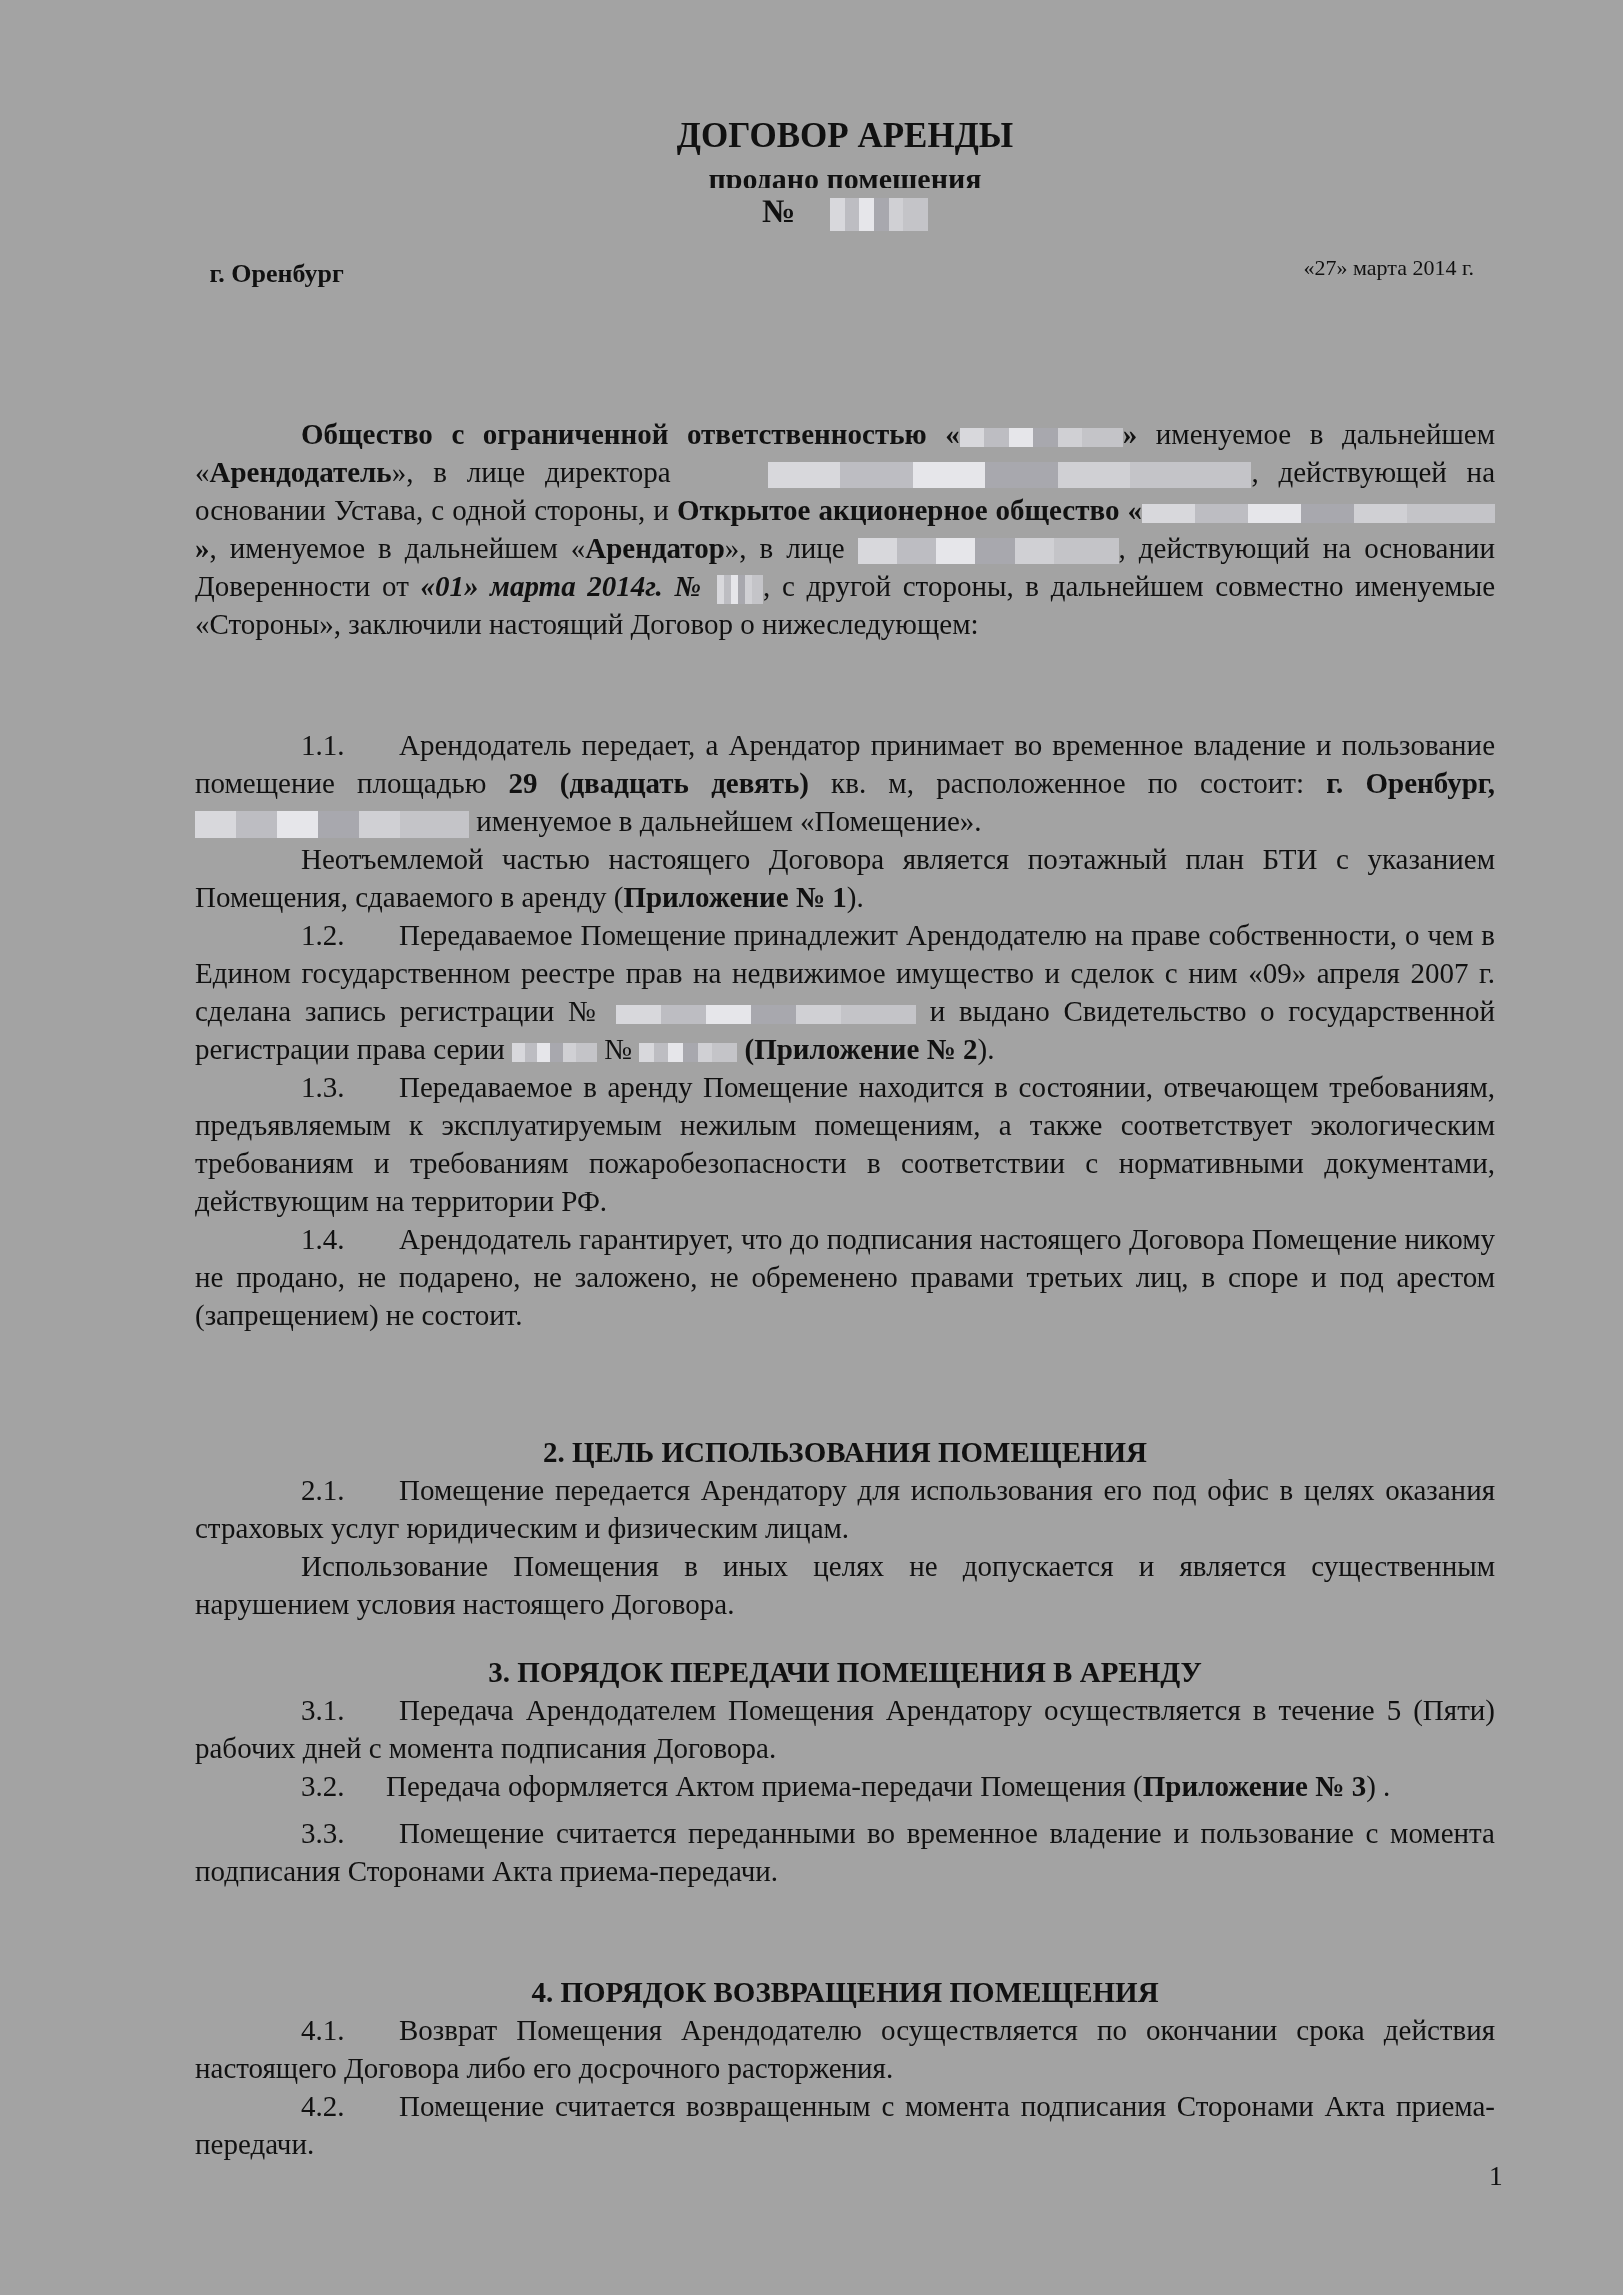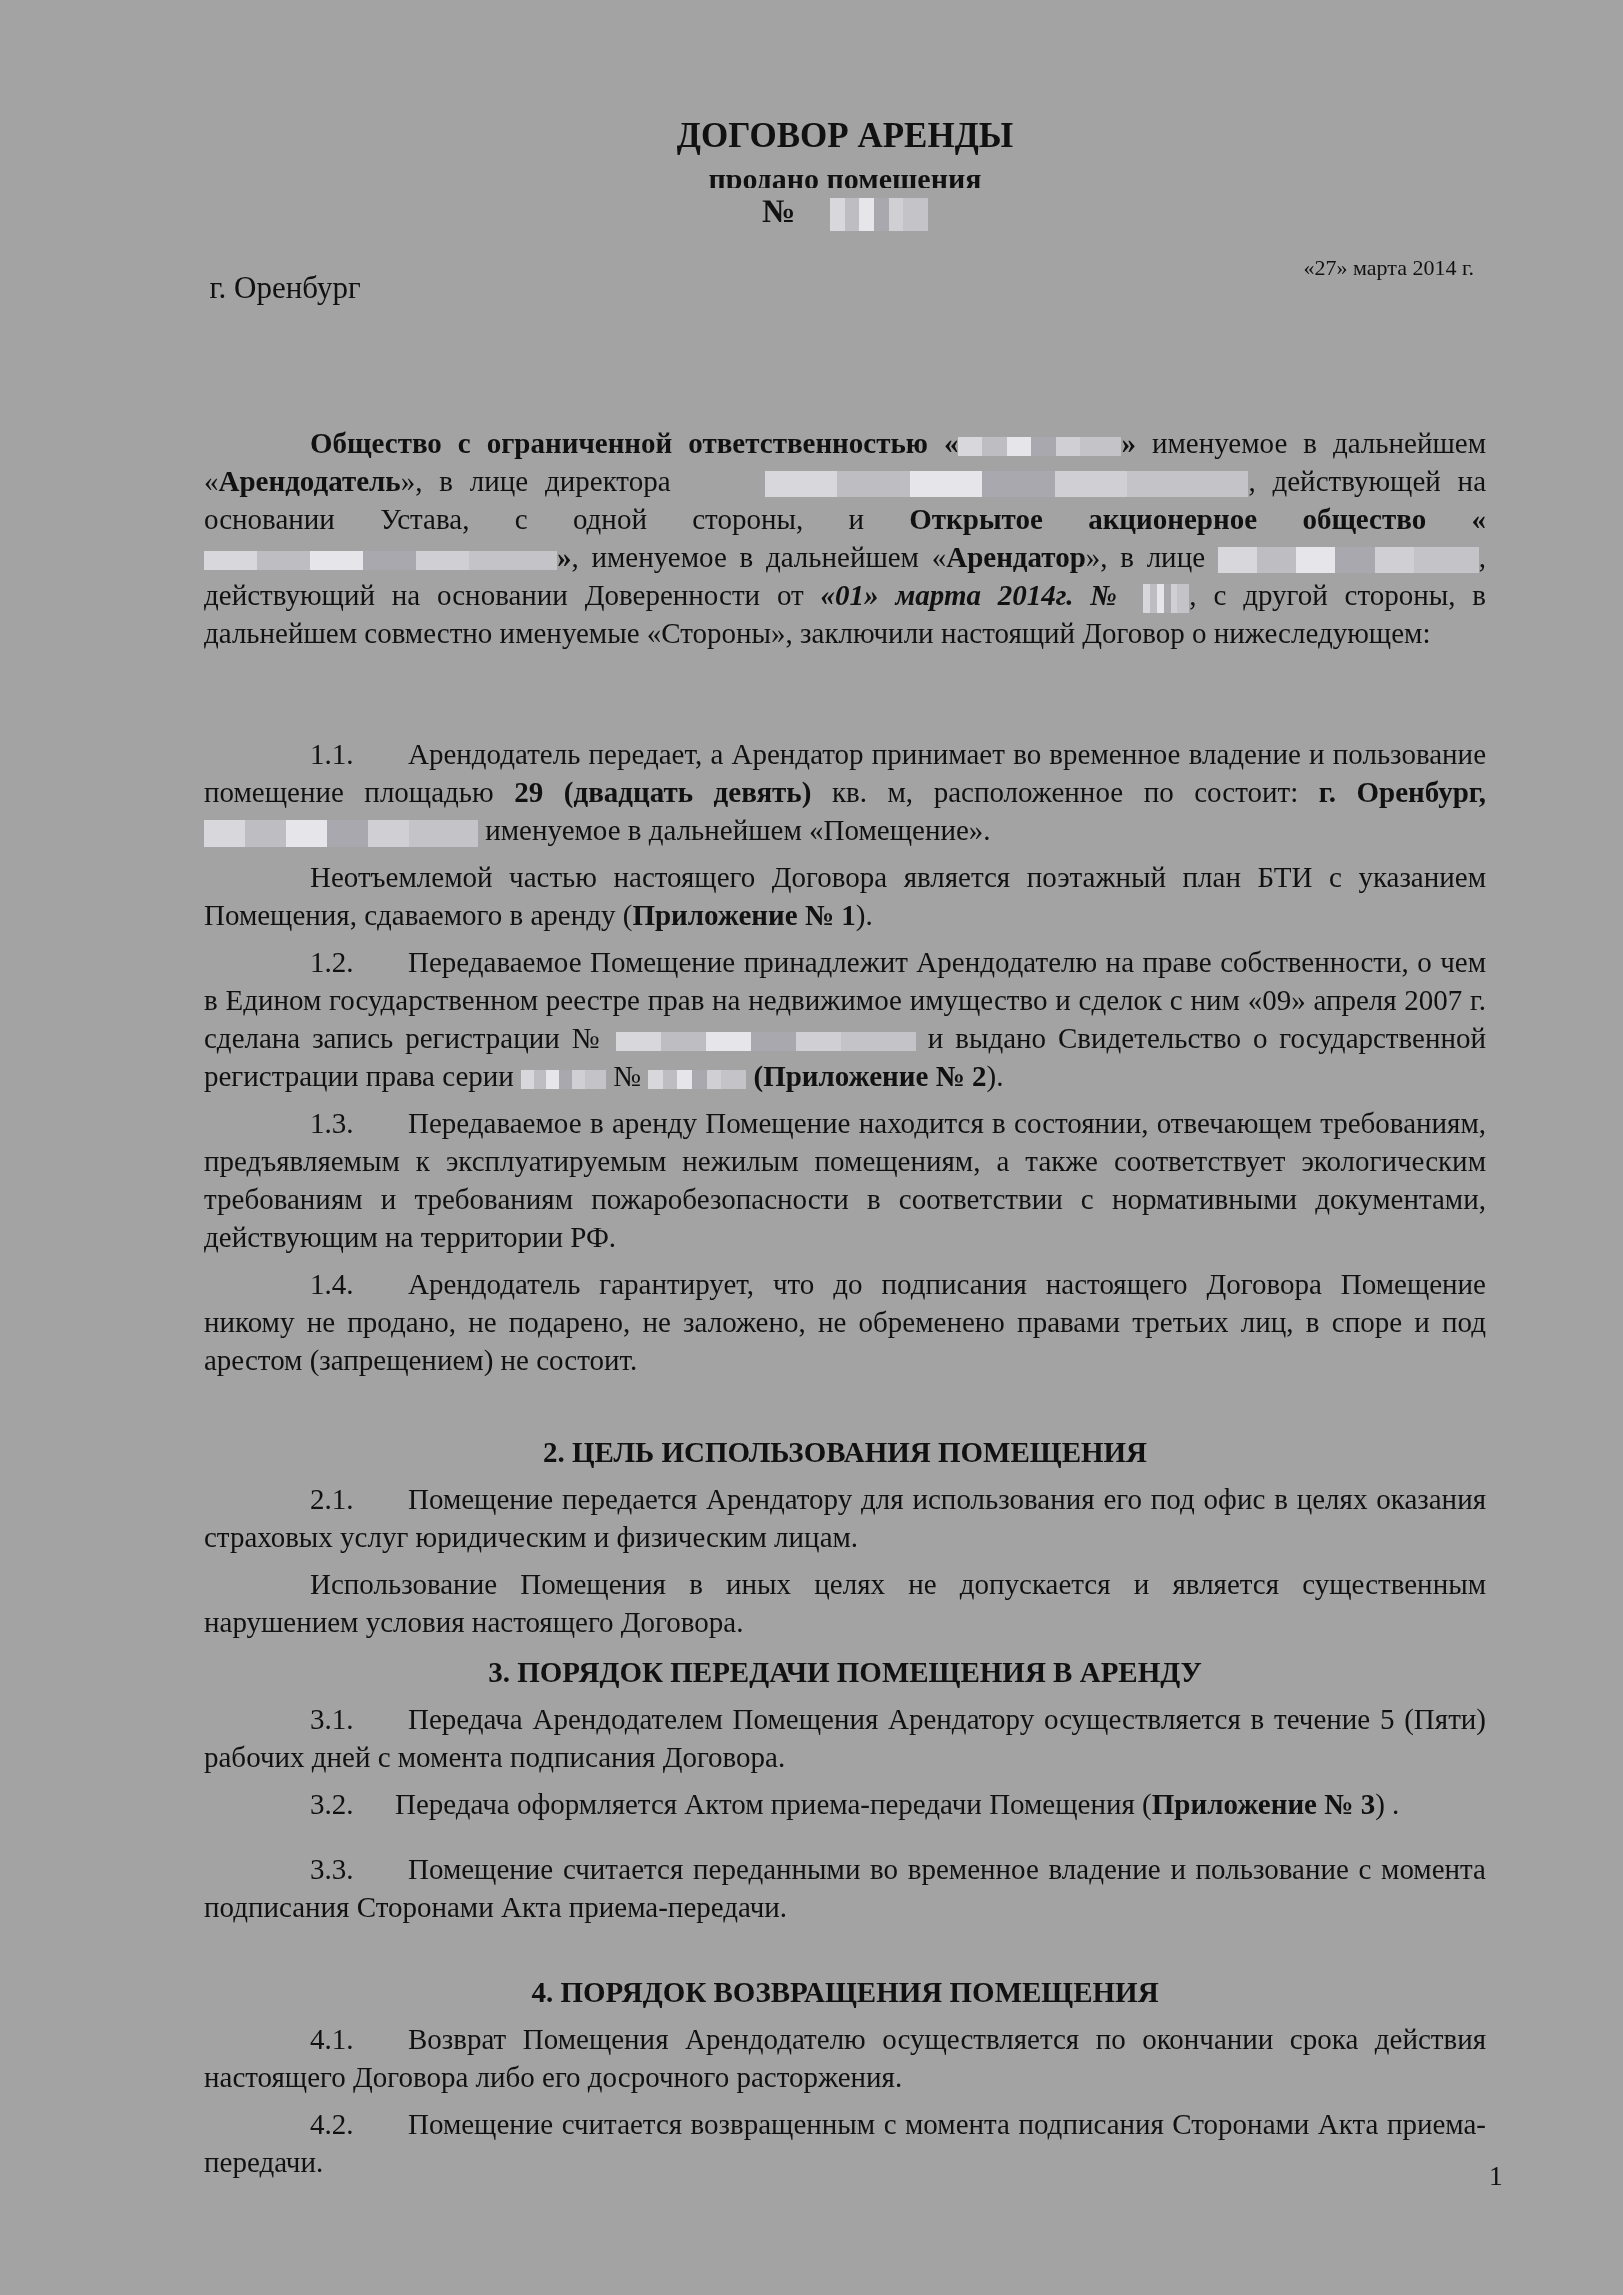--- a/index.html
+++ b/index.html
@@ -5,23 +5,23 @@
   html, body { margin: 0; padding: 0; background: #ffffff; }
   body { width: 1624px; height: 2295px; position: relative; overflow: hidden;
          font-family: "Liberation Serif", "DejaVu Serif", serif; color: #111; }
   .page { position: absolute; left: 0; top: 0; width: 1624px; height: 2295px; background: #a3a3a3; }
   .content { position: absolute; left: 195px; top: 0; width: 1300px; }
   .title { position: absolute; left: 0; width: 100%; text-align: center; font-weight: bold; }
   .t1 { top: 116px; font-size: 35px; }
   .t2 { top: 162px; font-size: 30px; height: 26px; overflow: hidden; }
   .t3 { top: 193px; font-size: 33px; }
   .redact { display: inline-block; vertical-align: middle; background: linear-gradient(90deg, #d8d8dc 0 15%, #bdbdc2 15% 30%, #e6e6ea 30% 45%, #a8a8ae 45% 60%, #d0d0d4 60% 75%, #c4c4c8 75% 100%); border-radius: 0; }
-  .city { position: absolute; top: 270px; left: 14.4px; font-size: 31px; font-weight: normal; }
+  .city { position: absolute; top: 259px; left: 14.4px; font-size: 26px; font-weight: bold; }
   .date { position: absolute; top: 255px; right: 0; font-size: 22px; font-weight: normal; }
-  p { margin: 9px; font-size: 29px; line-height: 38px; text-align: justify; text-align-last: left; }
+  p { margin: 0; font-size: 29px; line-height: 38px; text-align: justify; text-align-last: left; }
   .indent { text-indent: 106px; }
   .body { position: absolute; left: 0; width: 100%; }
   h2 { margin: 0; font-size: 29px; line-height: 38px; text-align: center; font-weight: bold; }
   .num { display: inline-block; width: 98px; text-indent: 0; }
   .num.narrow { width: 85px; }
   b { font-weight: bold; }
   i { font-style: italic; }
   .pagenum { position: absolute; left: 1489px; top: 2161px; font-size: 27.4px; }
 </style>
 </head>

